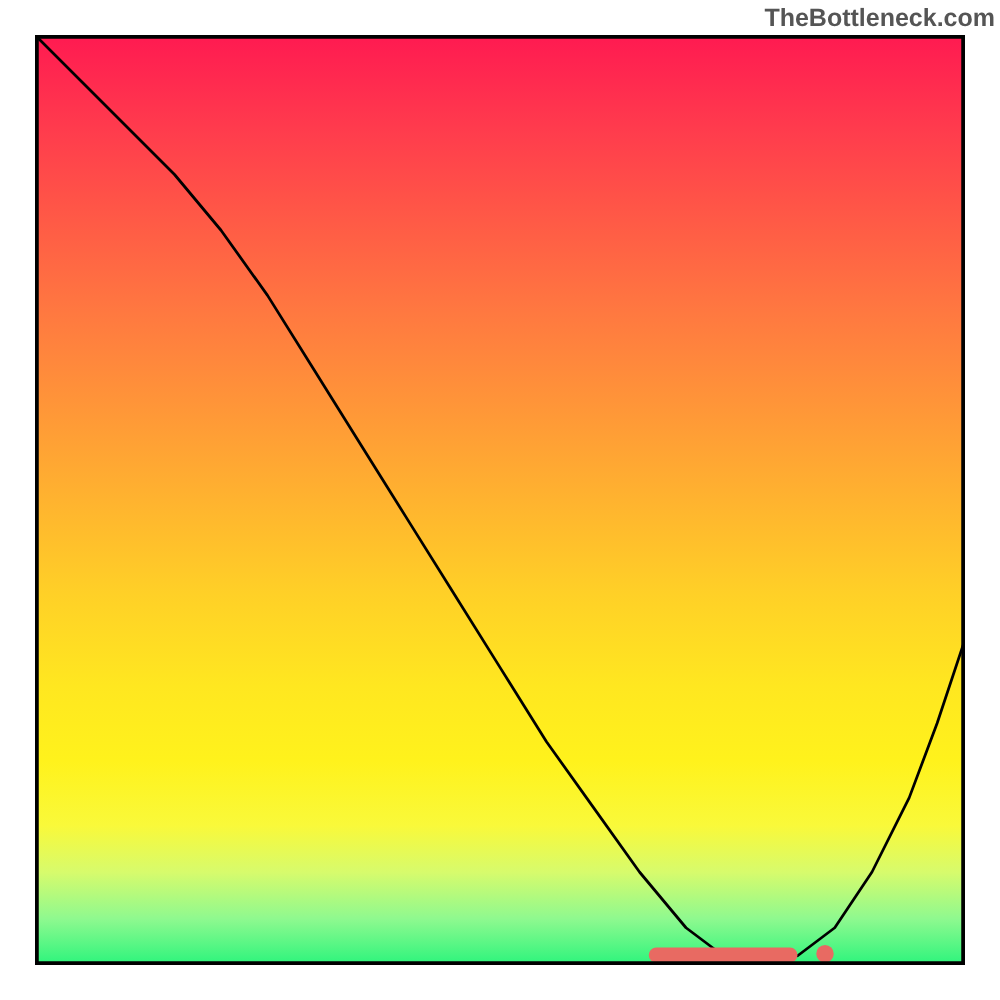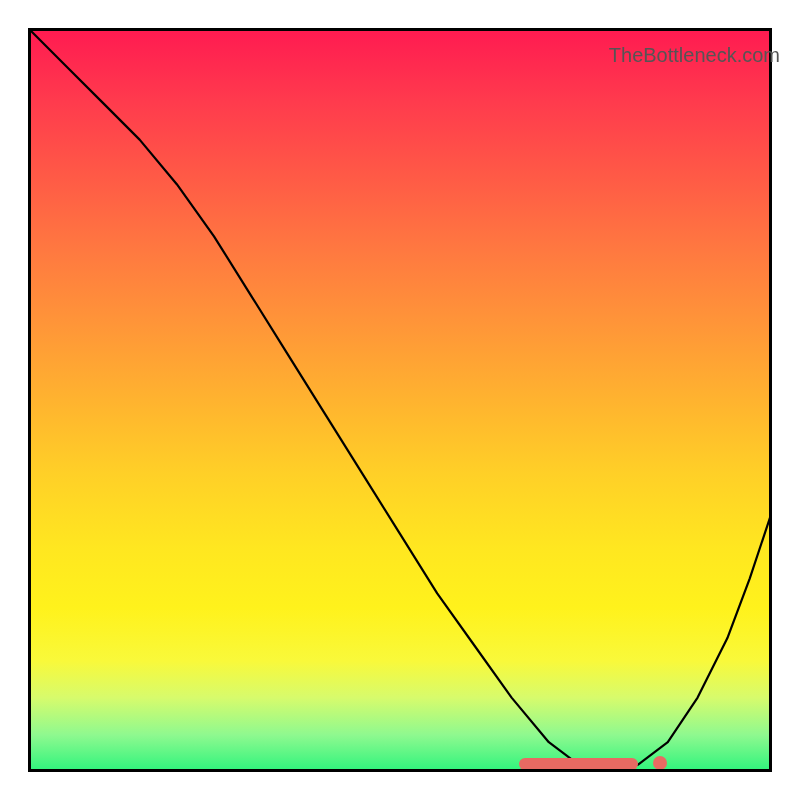--- a/index.html
+++ b/index.html
@@ -8,26 +8,25 @@
     width: 800px;
     height: 800px;
     background: #ffffff;
     font-family: Arial, Helvetica, sans-serif;
     position: relative;
     overflow: hidden;
   }
   .watermark {
     position: absolute;
     top: 4px;
-    right: 20px;
+    right: 4px;
     color: #555;
     font-size: 20px;
-    font-weight: 400;
+    font-weight: 700;
     z-index: 10;
-    margin-top: 40px;
   }
   .plot-area {
     position: absolute;
     left: 28px;
     top: 28px;
     width: 744px;
     height: 744px;
   }
   .gradient-bg {
     position: absolute;

